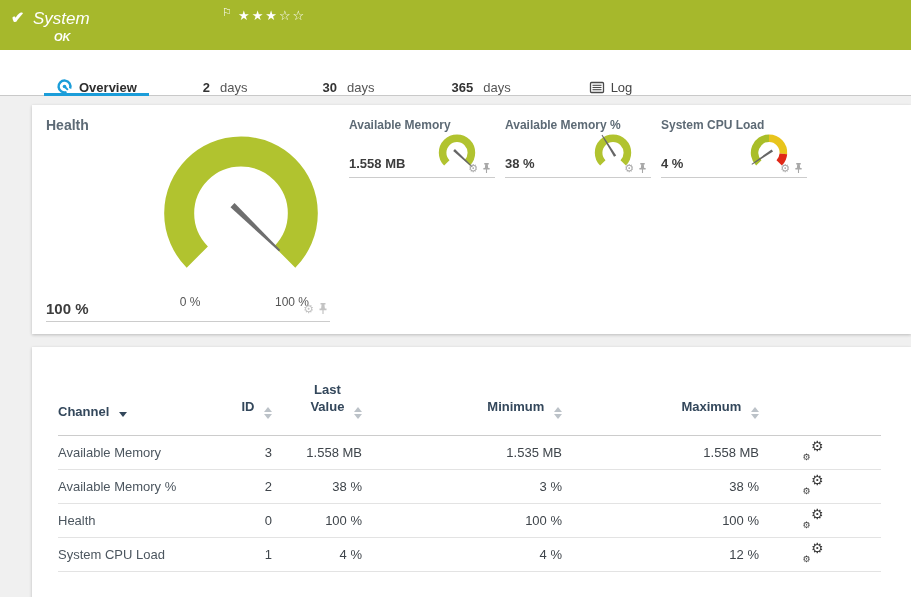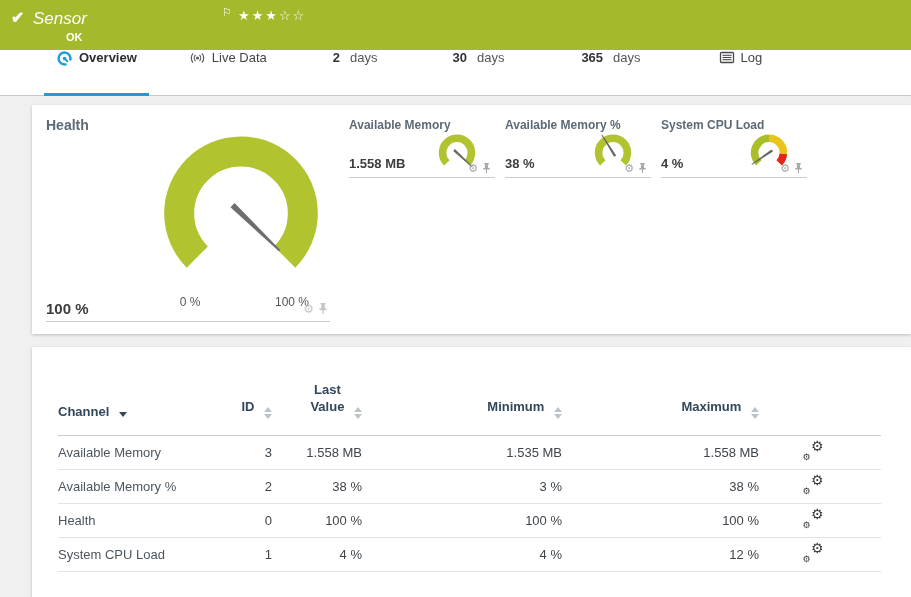--- a/index.html
+++ b/index.html
@@ -7,27 +7,27 @@
   body { font-family:"Liberation Sans", sans-serif; background:#f0f0f0; overflow:hidden; position:relative; }
   #app { position:relative; width:911px; height:597px; }
 
   
   .topbar { position:absolute; left:0; top:0; width:911px; height:50px; background:#a6b82c; color:#fff; }
   .topbar .check { position:absolute; left:11px; top:8px; font-size:16px; font-weight:bold; }
   .topbar .kind { position:absolute; left:33px; top:9px; font-size:17px; font-style:italic; }
   .topbar .title { position:absolute; left:91px; top:7px; font-size:19px; font-weight:bold; }
   .topbar .flag { position:absolute; left:222px; top:6px; font-size:11px; }
   .topbar .stars { position:absolute; left:238px; top:8px; font-size:13px; letter-spacing:2px; }
-  .topbar .status { position:absolute; left:66px; top:31px; font-size:11px; font-weight:bold; }
+  .topbar .status { position:absolute; left:54px; top:31px; font-size:11px; font-weight:bold;font-style:italic; }
 
   
   .tabbar { position:absolute; left:0; top:50px; width:911px; height:46px; background:#fff;
             border-bottom:1px solid #c9c9c9; display:flex; align-items:stretch; padding-left:44px;
             font-size:13px; color:#454545; }
-  .tab { display:flex; align-items:flex-start; gap:6px; padding:0 12px; position:relative; cursor:pointer; white-space:nowrap; }
+  .tab { display:flex; align-items:flex-end; gap:6px; padding:0 12px; position:relative; cursor:pointer; white-space:nowrap; }
   .tab svg { display:block; }
   .tab.active { color:#2e2e2e; font-weight:bold; }
   .tab.active::after { content:""; position:absolute; left:0; right:0; bottom:-1px; height:3px; background:#1b9dd9; }
   .tab .num { font-weight:bold; color:#333; margin-right:4px; }
   .tab .daylbl { color:#555; }
   .ml1{margin-left:28px}.ml2{margin-left:42px}.ml3{margin-left:51px}.ml4{margin-left:53px}
   .ml5{margin-left:40px}.ml6{margin-left:54px}
 
   
   .panel { position:absolute; background:#fff; box-shadow:0 1px 3px rgba(0,0,0,0.22); }
@@ -84,44 +84,34 @@
   .gears .g1 { position:absolute; right:0; top:-4px; font-size:14px; color:#3c3c3c; line-height:1; }
   .gears .g2 { position:absolute; left:0; bottom:-2px; font-size:9px; color:#3c3c3c; line-height:1; }
 </style>
 </head>
 <body>
 
 <div id="app">
 
   <div class="topbar">
     <span class="check">✔</span>
-    <span class="kind">Sensor</span>
+    <span class="kind">System</span>
     <span class="flag">⚐</span>
     <span class="stars"><span>★★★</span><span>☆☆</span></span>
     <span class="status">OK</span>
   </div>
 
   <div class="tabbar">
     <div class="tab active">
       <svg width="17" height="17" viewBox="0 0 16 16">
         <path d="M9.92 13.26 A5.6 5.6 0 1 1 13.26 9.92" fill="none" stroke="#1b9dd9" stroke-width="2.3"></path>
         <line x1="8" y1="8" x2="11.2" y2="11.2" stroke="#1b9dd9" stroke-width="1.8"></line>
         <circle cx="8" cy="8" r="1.7" fill="#1b9dd9"></circle>
       </svg>
       <span>Overview</span>
-    </div>
-    <div class="tab ml1">
-      <svg width="17" height="16" viewBox="0 0 16 16">
-        <circle cx="8" cy="8" r="1.6" fill="#5a5a5a"></circle>
-        <path d="M6 5 A4.3 4.3 0 0 0 6 11" fill="none" stroke="#5a5a5a" stroke-width="1.2"></path>
-        <path d="M3.6 3.4 A6.6 6.6 0 0 0 3.6 12.6" fill="none" stroke="#5a5a5a" stroke-width="1.2"></path>
-        <path d="M10 5 A4.3 4.3 0 0 1 10 11" fill="none" stroke="#5a5a5a" stroke-width="1.2"></path>
-        <path d="M12.4 3.4 A6.6 6.6 0 0 1 12.4 12.6" fill="none" stroke="#5a5a5a" stroke-width="1.2"></path>
-      </svg>
-      <span>Live Data</span>
     </div>
     <div class="tab ml2">
       <span class="num">2</span>
       <span class="daylbl">days</span>
     </div>
     <div class="tab ml3">
       <span class="num">30</span>
       <span class="daylbl">days</span>
     </div>
     <div class="tab ml4">

